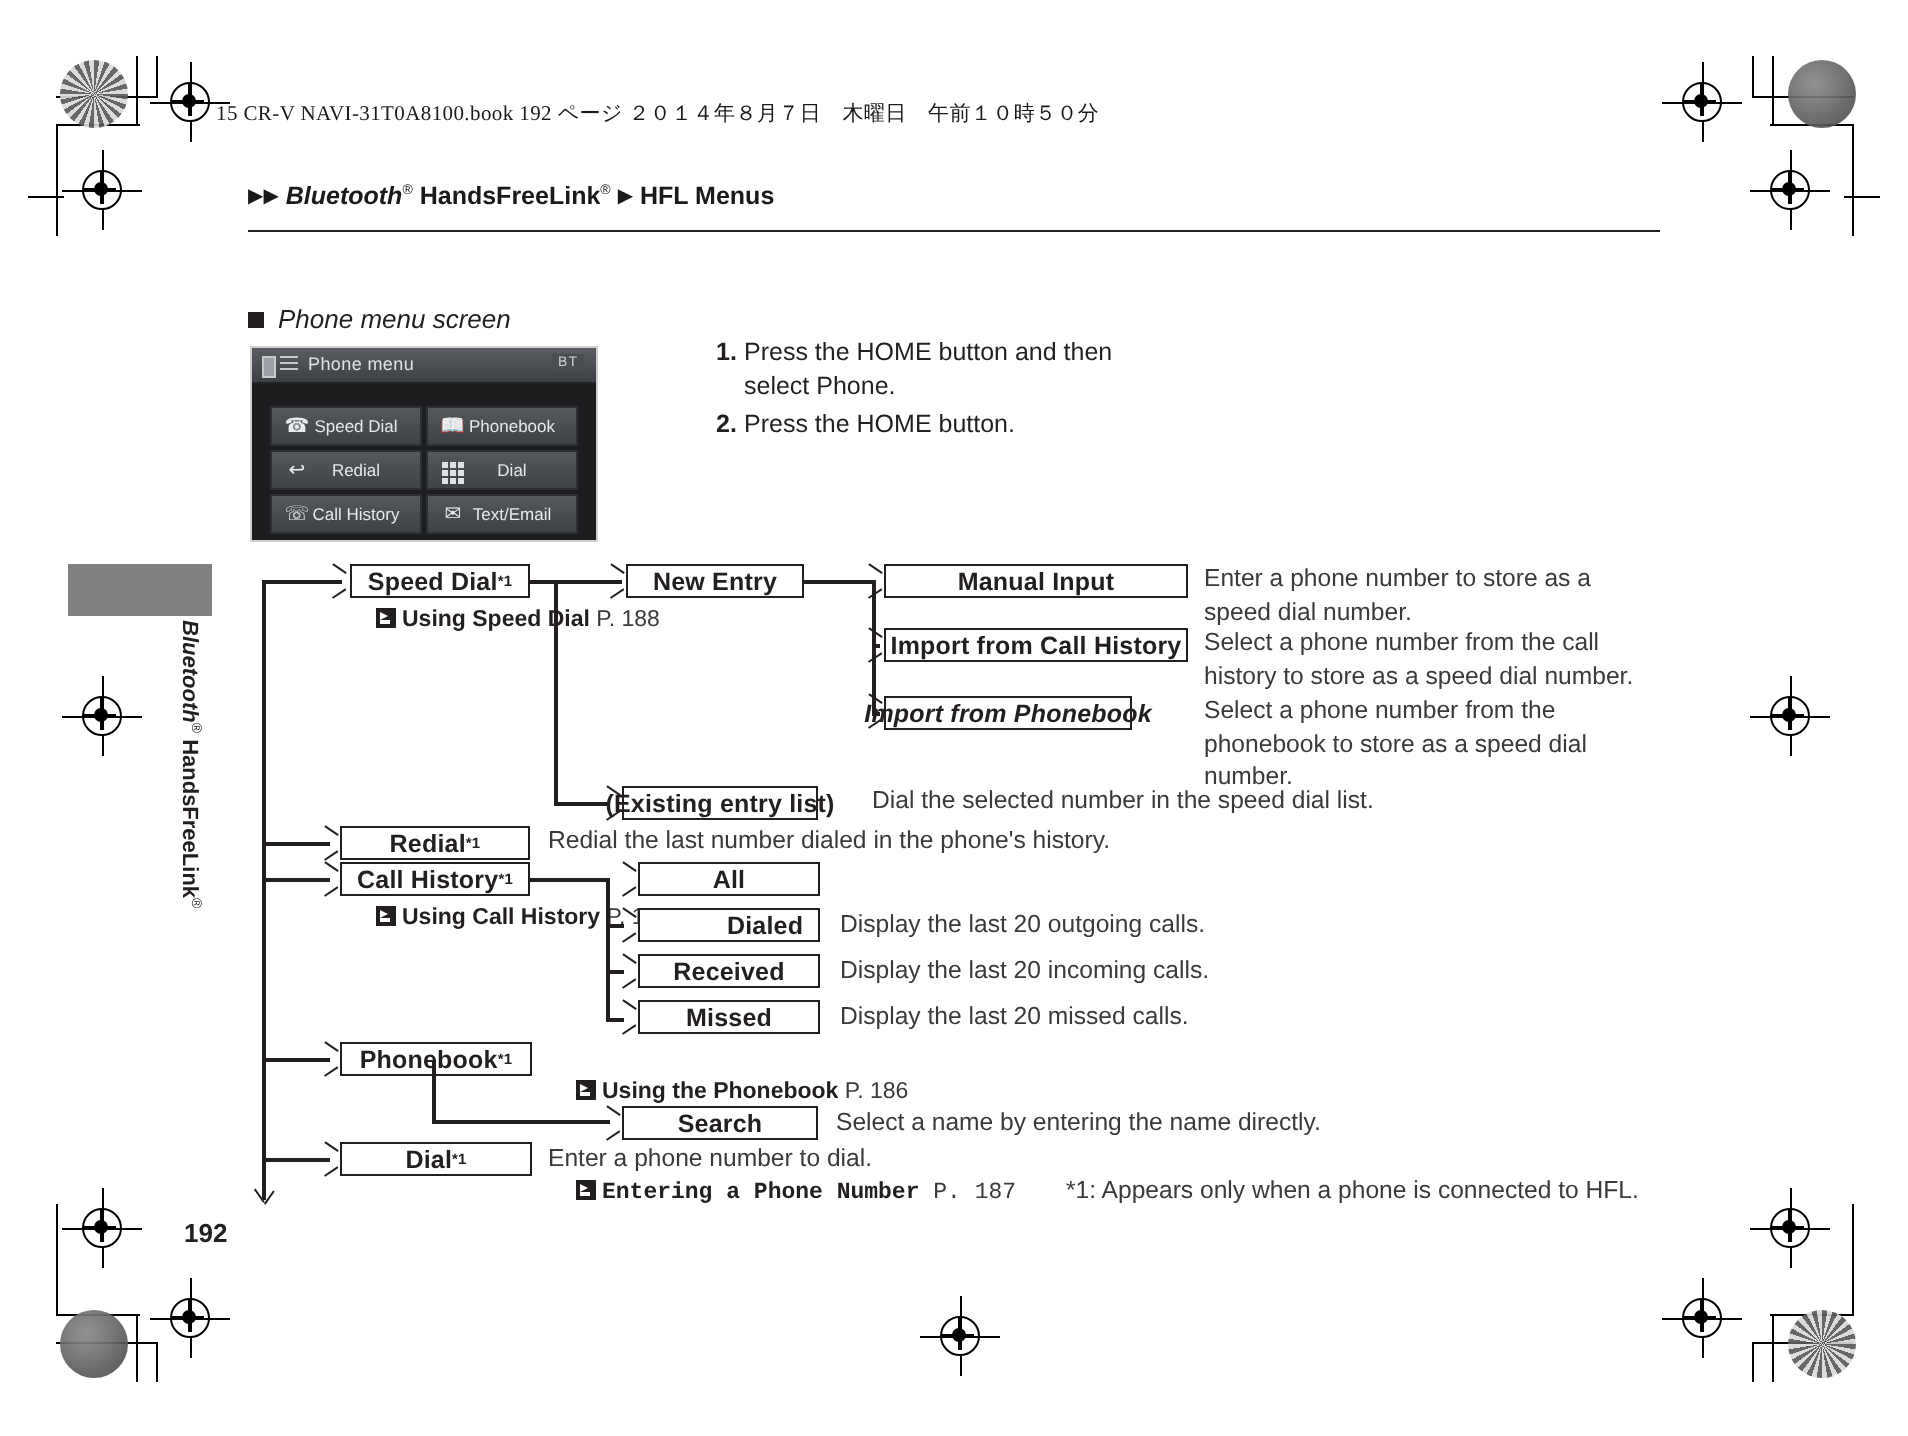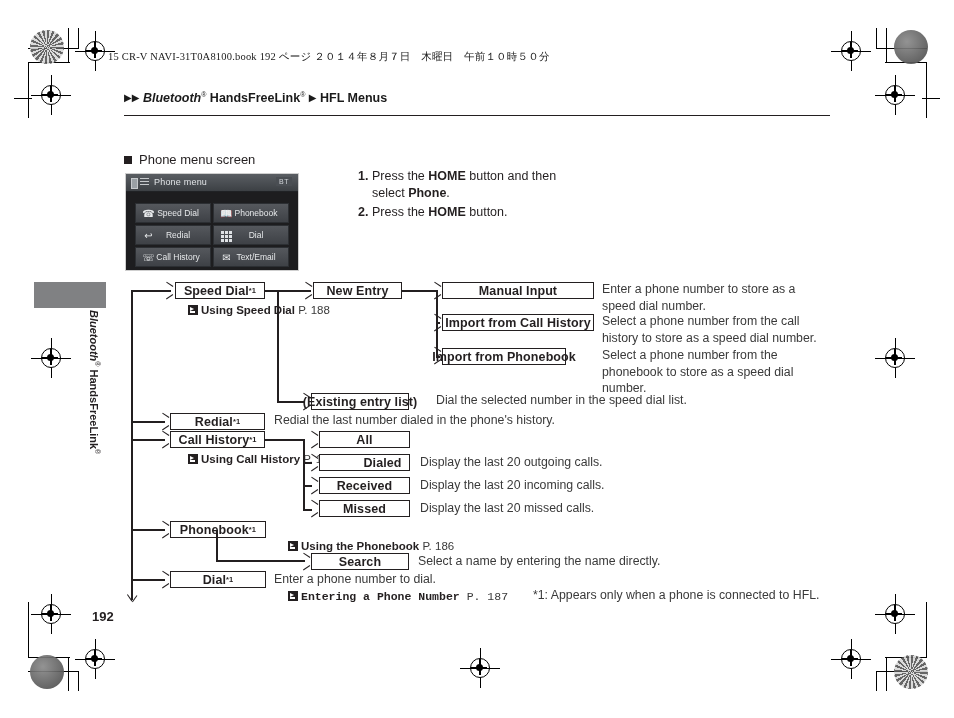--- a/index.html
+++ b/index.html
@@ -155,21 +155,21 @@
     color:#e9ebed; font-size:10px; line-height:13px; text-align:center;
   }
   .kp { display:grid; grid-template-columns:repeat(3,3px); gap:1px; margin:2px 0 0 1px;}
   .kp i { width:3px; height:3px; background:#dfe2e5; display:block;}
 
   
   .steps { position:absolute; font-size:12.5px; }
   .step { position:relative; margin-bottom:2px; line-height:17px;}
   .step .n { position:absolute; left:0; top:0; font-weight:700; }
   .step .tx { display:block; padding-left:14px; }
-  .step b { font-weight:700; }
+  .step b { font-weight:400; }
 
   
   .ln { position:absolute; background:#231f20; }
   .arw-open {
     position:absolute; width:7px; height:9px;
   }
   .arw-open::before, .arw-open::after {
     content:""; position:absolute; left:0; width:8px; height:1.3px; background:#231f20;
     transform-origin: 100% 50%;
   }
@@ -338,21 +338,21 @@
     <b>HFL Menus</b>
   </div>
   <div class="hrule" style="left:124px; top:115px; width:706px; height:1.4px;"></div>
 
   <div class="side-tab" style="left:34px; top:282px; width:72px; height:26px;"></div>
   <div class="side-label" style="left:101px; top:310px;">
     <span class="bt">Bluetooth</span><sup>®</sup>
     <b>HandsFreeLink</b><sup>®</sup>
   </div>
 
-  <div class="sect" style="left:124px; top:152px;">
+  <div class="sect" style="left:124px; top:152px;font-style:italic;">
     <span class="sq"></span><span>Phone menu screen</span>
   </div>
 
   <div class="device" style="left:125px; top:173px; width:172px; height:96px;">
     <div class="dev-title">
       <div class="dev-ic-battery"></div>
       <div class="dev-ic-list">
           <i></i>
           <i></i>
           <i></i>
@@ -442,21 +442,21 @@
 
   <div class="ln" style="left:436px; top:322px; width:4px; height:1.6px;"></div>
   <div class="arw-open" style="left:433px; top:318px;"></div>
   <div class="node" style="left:442px; top:314px; width:152px;">
     <span>Import from Call History</span>
   </div>
   <div class="desc" style="left:602px; top:313px; width=228px; width:228px;">Select a phone number from the call history to store as a speed dial number.</div>
 
   <div class="ln" style="left:436px; top:356px; width:4px; height:1.6px;"></div>
   <div class="arw-open" style="left:433px; top:351px;"></div>
-  <div class="node" style="left:442px; top:348px; width:124px;">
+  <div class="node" style="left:442px; top:348px; width:124px;font-style:italic;">
     <span>Import from Phonebook</span>
   </div>
   <div class="desc" style="left:602px; top:347px; width:228px;">Select a phone number from the phonebook to store as a speed dial number.</div>
 
   <div class="ln" style="left:277px; top:401px; width:28px; height:1.6px;"></div>
   <div class="arw-open" style="left:302px; top:397px;"></div>
   <div class="node" style="left:311px; top:393px; width:98px;">
     <span>(Existing entry list)</span>
   </div>
   <div class="desc" style="left:436px; top:392px; width:300px;">Dial the selected number in the speed dial list.</div>

